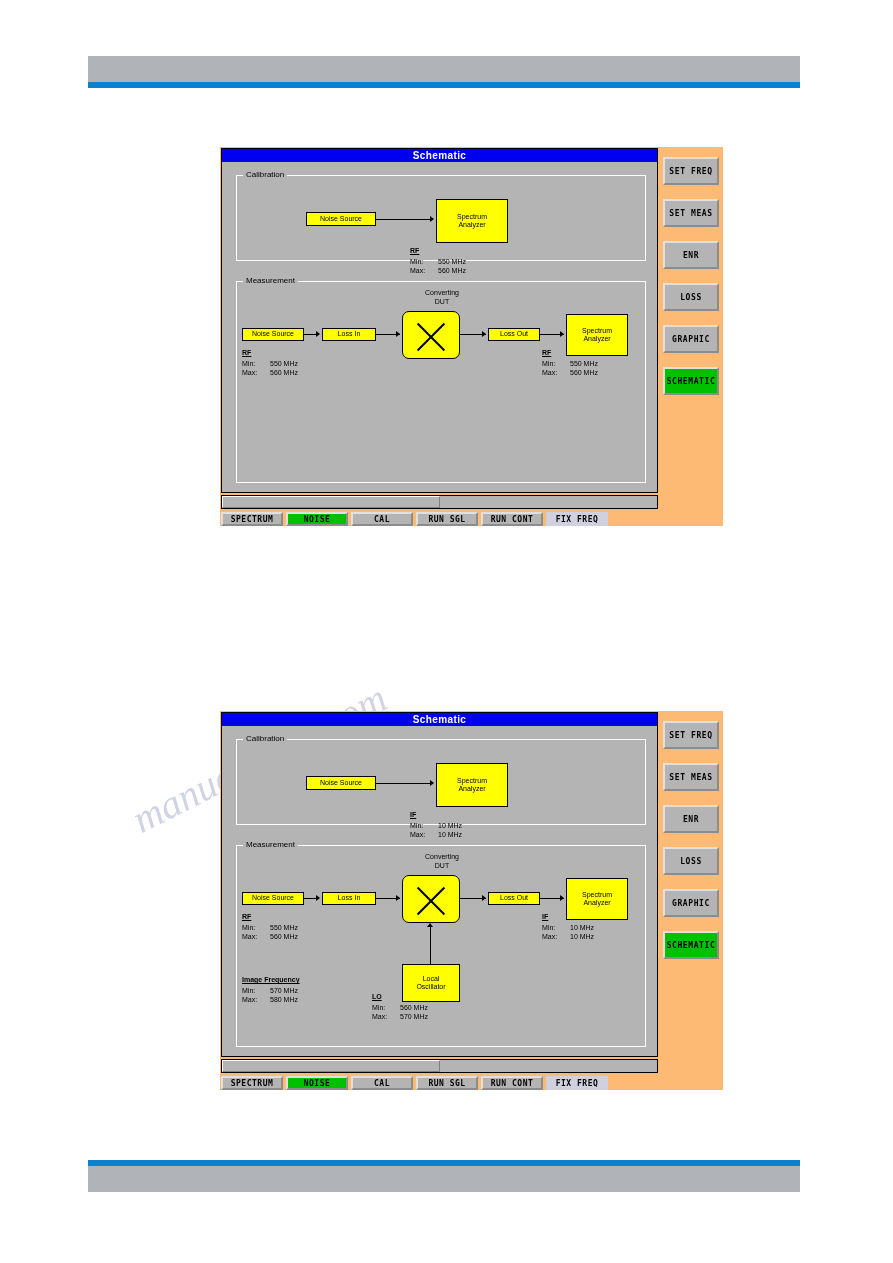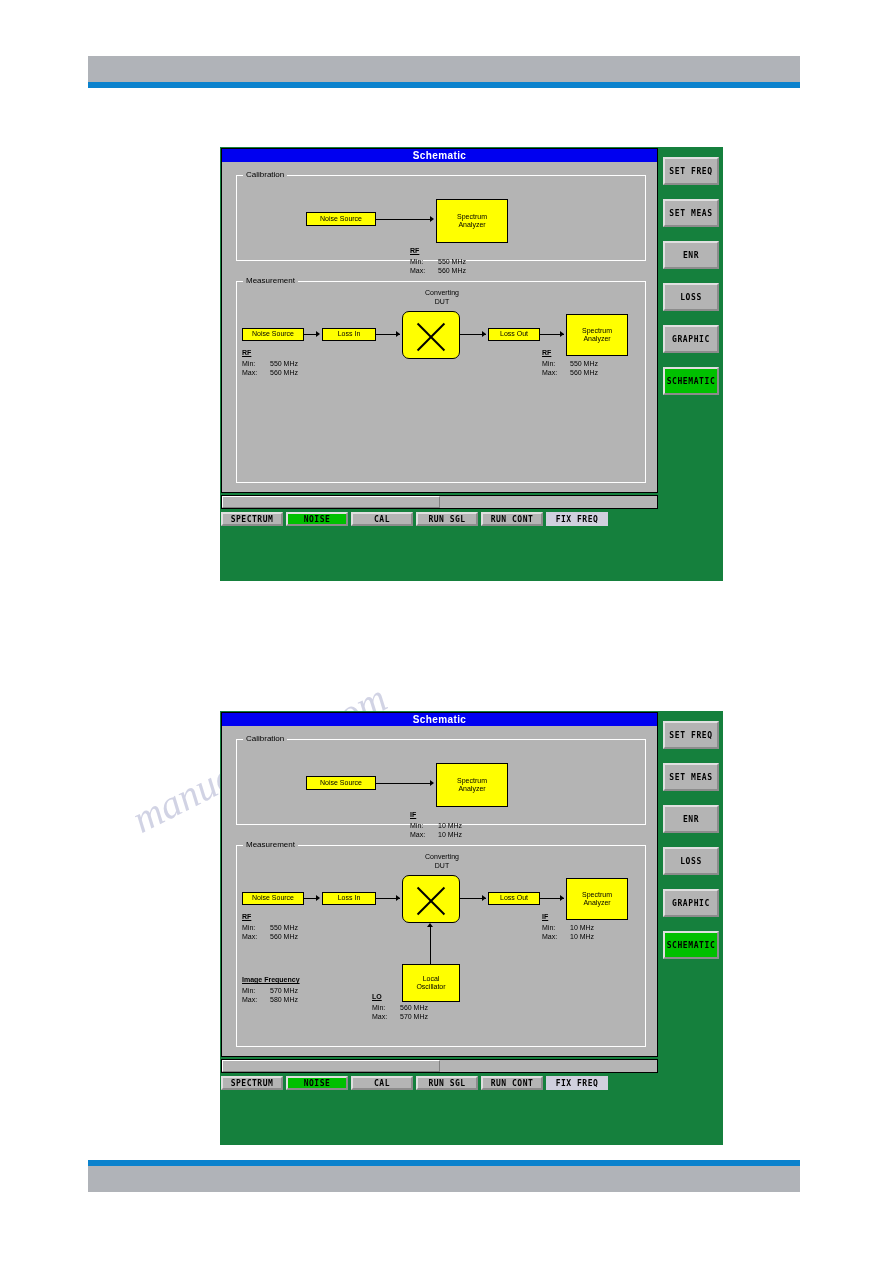--- a/index.html
+++ b/index.html
@@ -15,22 +15,22 @@
   .bar-blue{background:#0b82cd;height:6px;}
 
   #hdr-grey{top:56px;}
   #hdr-blue{top:82px;}
   #ftr-blue{top:1160px;}
   #ftr-grey{top:1166px;height:26px;}
 
   
   .screen{
     position:absolute;
-    width:503px;height:434px;
-    background:#15803d;
+    width:503px;height:379px;
+    background:#fdba74;
     box-sizing:border-box;
   }
   #screen1{left:220px;top:147px;}
   #screen2{left:220px;top:711px;}
 
   
   .panel{
     position:absolute;left:1px;top:1px;
     width:437px;height:345px;
     background:#b4b4b4;

